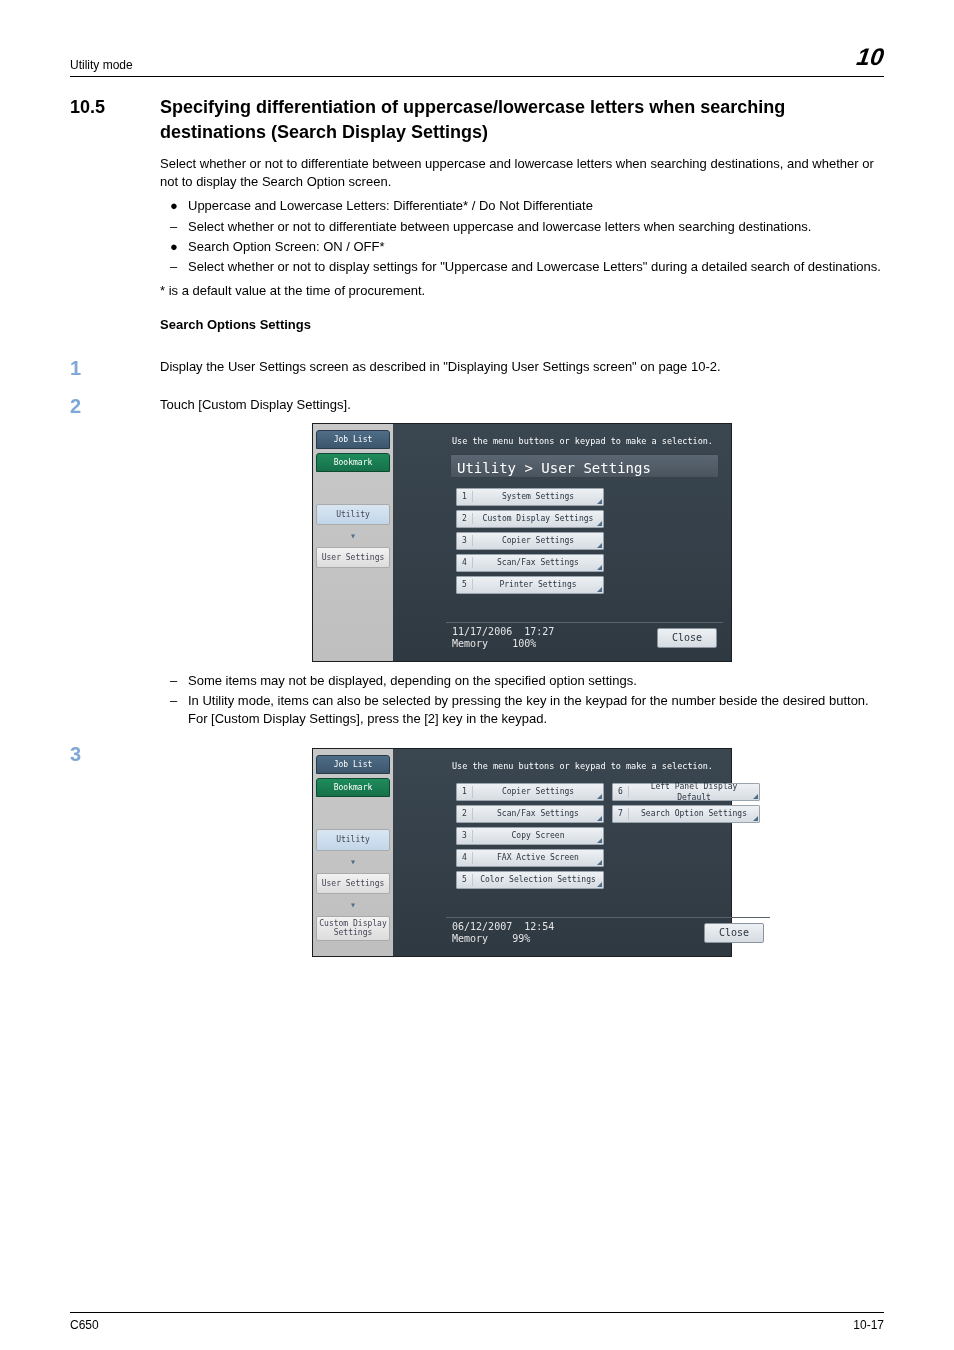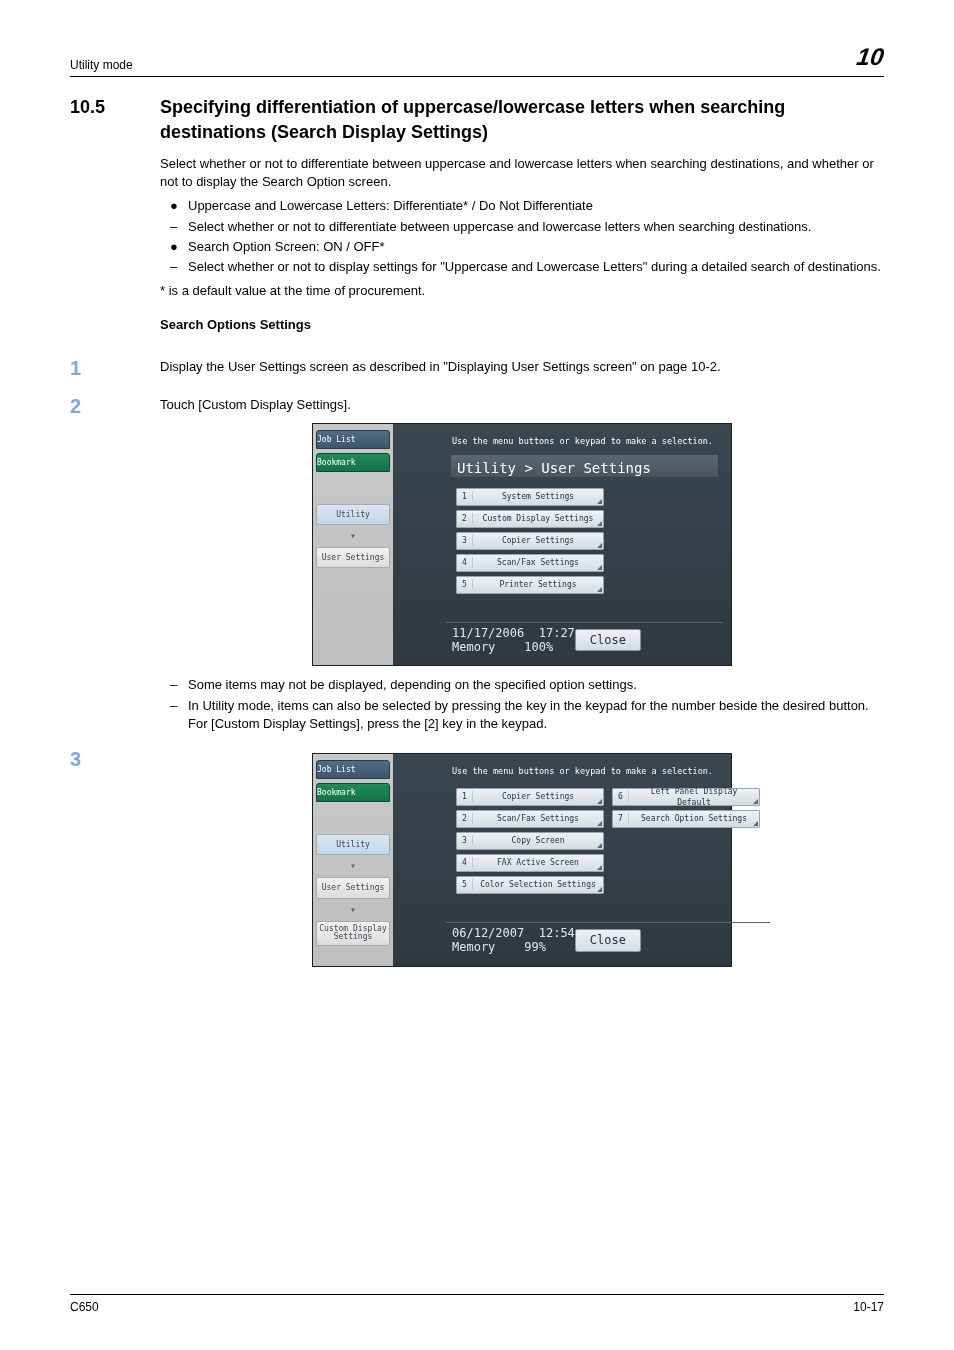--- a/index.html
+++ b/index.html
@@ -88,21 +88,21 @@
     flex: 1;
     padding: 8px;
     position: relative;
     margin-left: 45px;
   }
   .tab-btn {
     background: linear-gradient(#4f6d87,#3c566c);
     color: #fff;
     border: 1px solid #2a3a48;
     border-radius: 3px 3px 0 0;
-    text-align: left;
+    text-align: center;
     padding: 3px 0;
     margin-bottom: 4px;
     font-size: 8px;
   }
   .tab-btn.active { background: linear-gradient(#1e8c5c,#167049); border-color:#0d4a30; }
   .nav-btn {
     background: linear-gradient(#f2f2f2,#dcdcdc);
     color: #445;
     border: 1px solid #aaa;
     text-align: center;
@@ -144,37 +144,37 @@
     width: 16px;
     text-align:center;
     border-right:1px solid #c2c8cf;
   }
   .lcd-menu-btn .lbl { flex:1; text-align:center; padding:0 4px; }
   .lcd-menu-btn .corner {
     position:absolute; right:1px; bottom:1px;
     width:0;height:0;border-left:5px solid transparent;border-bottom:5px solid #4f6d87;
   }
   .lcd-footer {
-    display:flex; align-items:center; justify-content:flex-start;
+    display:flex; align-items:center; justify-content:space-between;
     padding: 3px 6px;
     border-top:1px solid #59636d;
-    font-size:12px;
+    font-size:10px;
   }
   .lcd-footer .close-btn {
     background: linear-gradient(#eef1f4,#d6dce2);
     border:1px solid #8a949e;
     color:#2a3340;
     padding: 2px 14px;
     border-radius:2px;
   }
   .lcd-footer-left { line-height:1.2; }
 
   .footer {
     position:absolute;
-    bottom:34px;
+    bottom:16px;
     left:70px; right:70px;
     border-top:1px solid #000;
     display:flex;
     justify-content:space-between;
     padding-top:4px;
     font-size:12px;
     margin-top:36px;
   }
 </style>
 </head>

